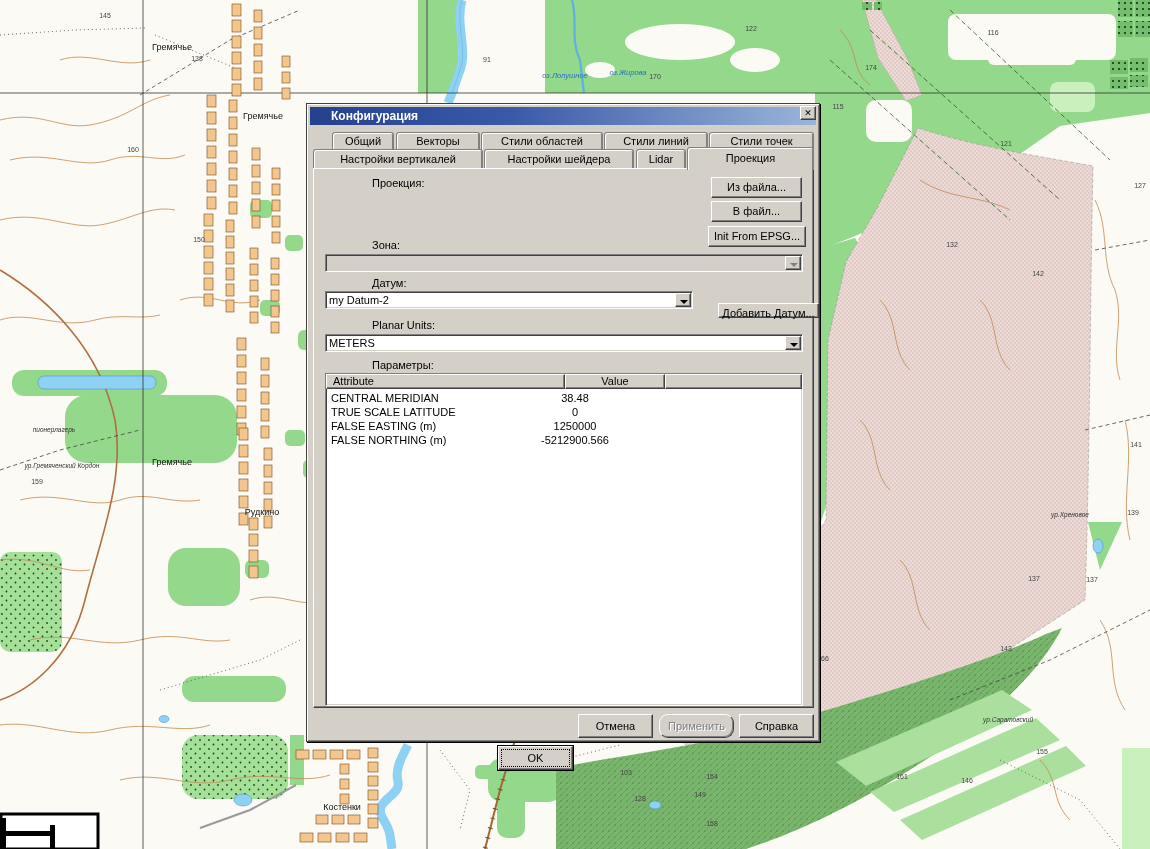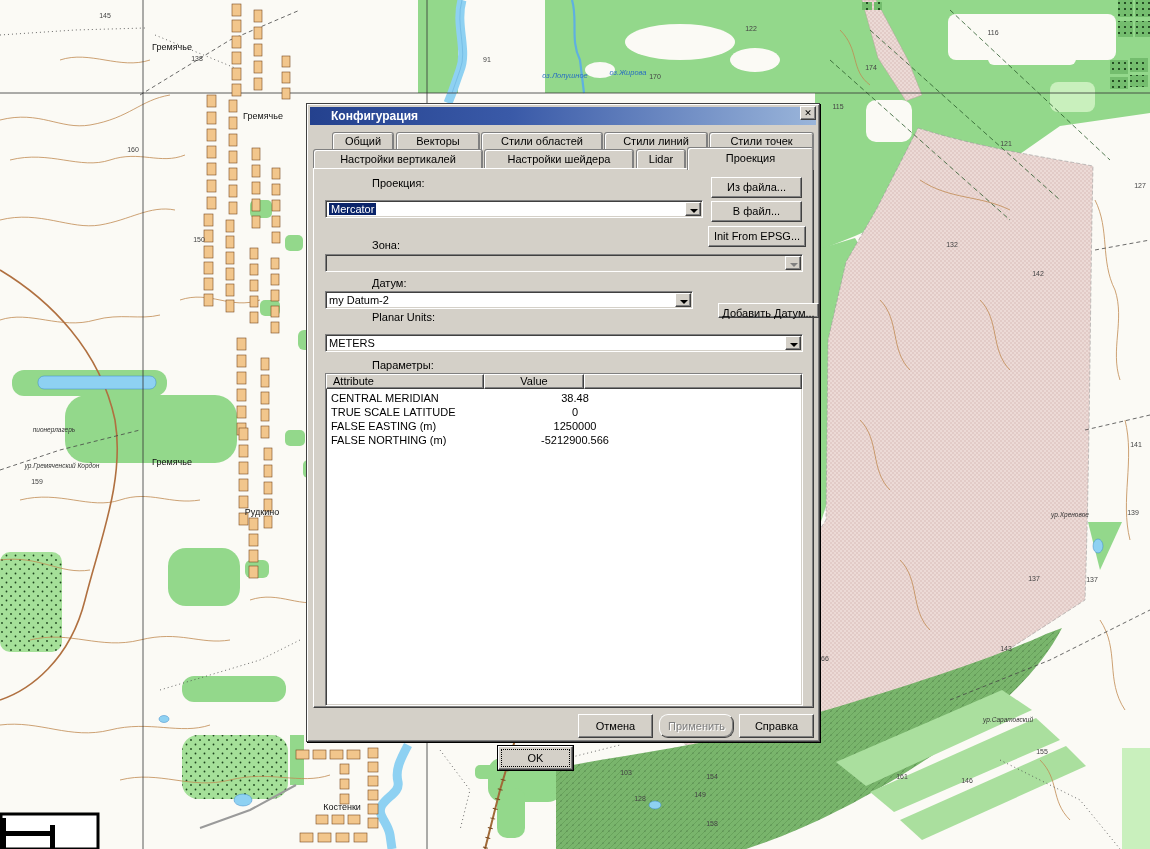--- a/index.html
+++ b/index.html
@@ -67,21 +67,21 @@
   .combo.disabled { background:#d4d0c8; }
   .combo.disabled .arrow::after { border-top-color:#808080; }
 
   .ptable { position:absolute; left:17px; top:268px; width:478px; height:333px;
     background:#fff; border:1px solid; border-color:#808080 #fff #fff #808080;
     box-shadow: inset 1px 1px 0 #404040, inset -1px -1px 0 #d4d0c8; overflow:hidden; }
   .phead { display:flex; height:15px; }
   .phcell { background:#d4d0c8; border:1px solid; border-color:#fff #404040 #404040 #fff;
     box-shadow: inset -1px -1px 0 #808080; font-size:11px; line-height:13px;
     padding-left:6px; }
-  .phcell.c1 { width:158px; }
+  .phcell.c1 { width:239px; }
   .phcell.c2 { width:100px; text-align:center; padding-left:0; }
   .phcell.c3 { flex:1; }
   .pbody { padding-top:2px; }
   .prow { display:flex; height:14px; font-size:11px; line-height:14px; }
   .pattr { width:199px; padding-left:5px; white-space:nowrap; }
   .pval  { width:100px; text-align:center; }
 </style>
 </head>
 <body>
 
@@ -420,43 +420,39 @@
   <div class="tab row1" style="left:402px;width:105px;">Стили точек</div>
 
   <div class="tab row2" style="left:6px;width:170px;">Настройки вертикалей</div>
   <div class="tab row2" style="left:177px;width:150px;">Настройки шейдера</div>
   <div class="tab row2" style="left:329px;width:50px;">Lidar</div>
   <div class="tab row2 active" style="left:380px;width:127px;">Проекция</div>
 
   <div class="panel">
 
     <div class="lbl" style="left:13px;top:8px;">Проекция:</div>
-    <div class="combo" style="left:11px;top:31px;width:378px;">
-      <span class="ctext"><span class="sel">Mercator</span></span>
-      <span class="arrow"></span>
-    </div>
 
     <button class="btn" style="left:397px;top:8px;width:91px;height:21px;">Из файла...</button>
     <button class="btn" style="left:397px;top:32px;width:91px;height:21px;text-align:center;">В файл...</button>
     <button class="btn" style="left:394px;top:57px;width:98px;height:21px;">Init From EPSG...</button>
 
     <div class="lbl" style="left:13px;top:70px;">Зона:</div>
     <div class="combo disabled" style="left:11px;top:85px;width:478px;">
       <span class="ctext"></span>
       <span class="arrow"></span>
     </div>
 
     <div class="lbl" style="left:13px;top:108px;">Датум:</div>
     <div class="combo" style="left:11px;top:122px;width:368px;">
       <span class="ctext">my Datum-2</span>
       <span class="arrow"></span>
     </div>
     <button class="btn" style="left:388px;top:134px;width:101px;height:15px;margin-left:16px;">Добавить Датум...</button>
 
-    <div class="lbl" style="left:13px;top:142px;">Planar Units:</div>
+    <div class="lbl" style="left:13px;top:150px;">Planar Units:</div>
     <div class="combo" style="left:11px;top:165px;width:478px;">
       <span class="ctext">METERS</span>
       <span class="arrow"></span>
     </div>
 
     <div class="lbl" style="left:13px;top:190px;">Параметры:</div>
     <div class="ptable" style="left:11px;top:204px;">
       <div class="phead">
         <div class="phcell c1">Attribute</div>
         <div class="phcell c2">Value</div>

